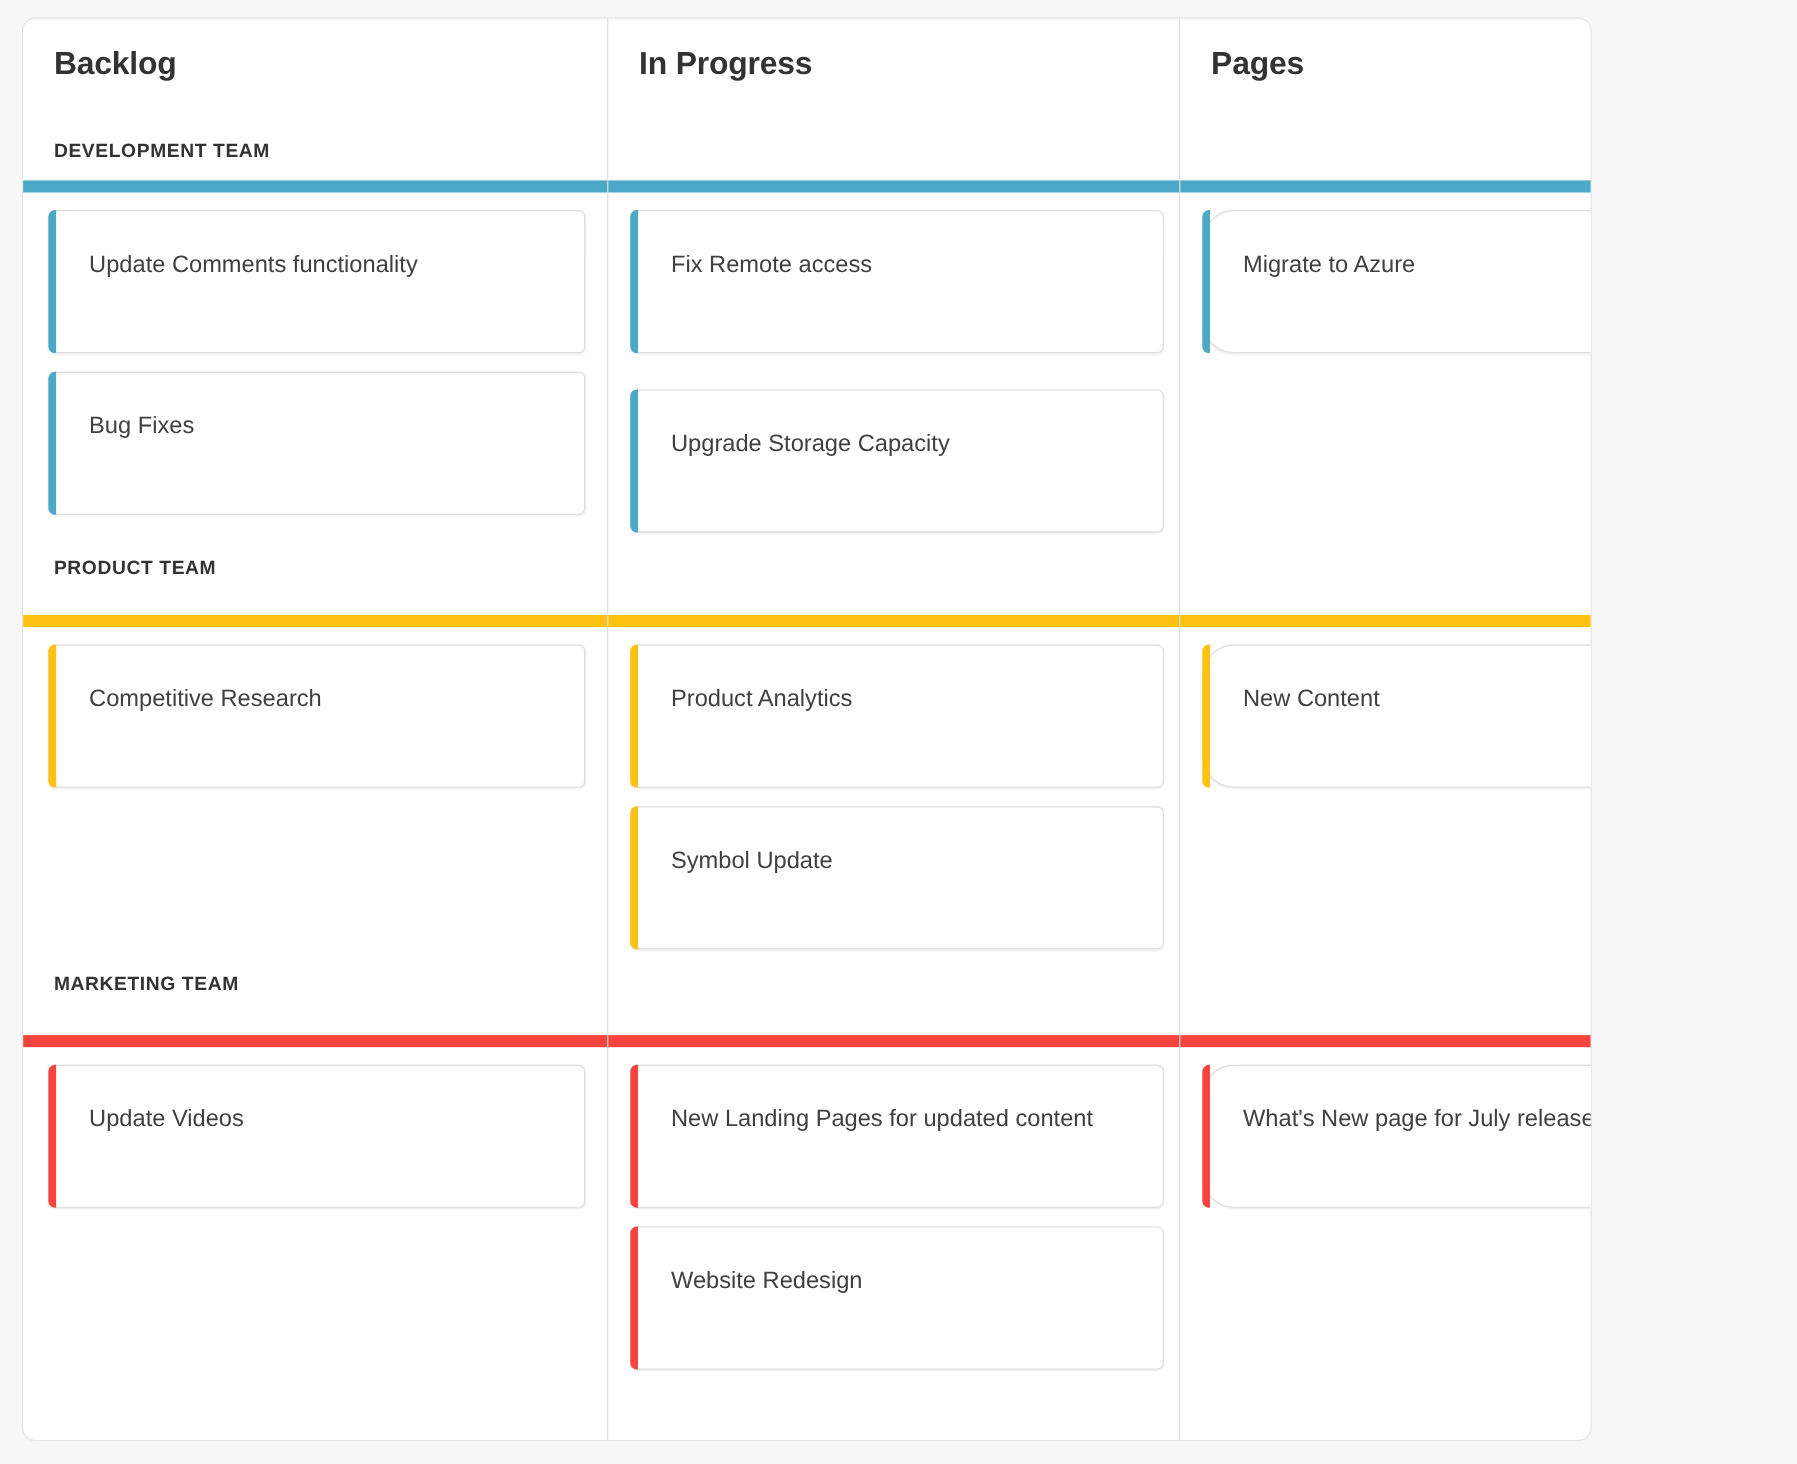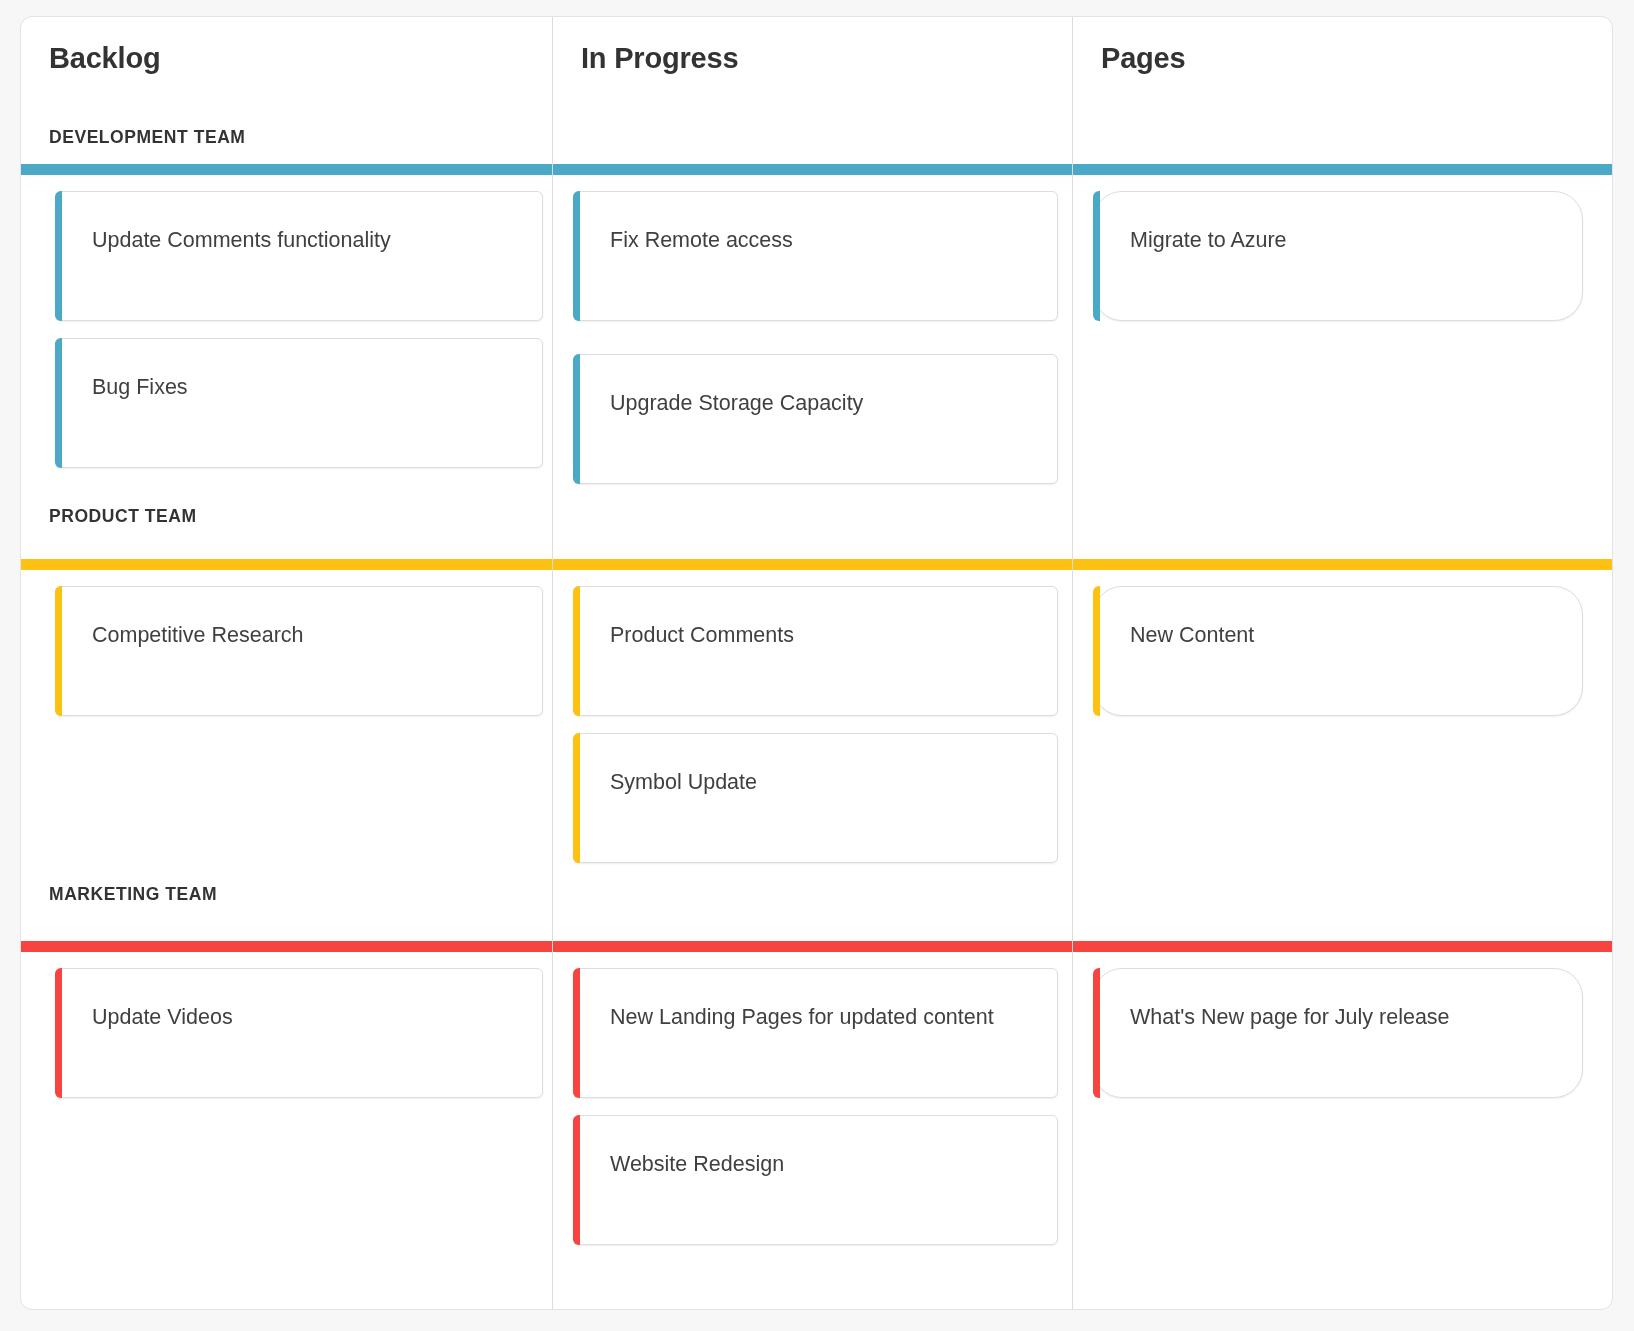--- a/index.html
+++ b/index.html
@@ -16,21 +16,21 @@
     width: 1634px;
     height: 1331px;
     overflow: hidden;
     background: #f7f7f7;
   }
 
   .board-panel {
     position: absolute;
     left: 20px;
     top: 16px;
-    width: 1593px;
+    width: 1427px;
     height: 1294px;
     background: #ffffff;
     border: 1px solid #e3e3e3;
     border-radius: 12px;
     box-sizing: border-box;
     overflow: hidden;
   }
 
   
   .col-divider {
@@ -117,21 +117,21 @@
     left: 36px;
     right: 22px;
     top: 33px;
     font-size: 21.5px;
     line-height: 30px;
     color: #404040;
     word-wrap: break-word;
   }
 
   
-  .card.k0 { left: 34px;  width: 488px; }
+  .card.k0 { left: 23px;  width: 488px; }
   .card.k1 { left: 20px;  width: 485px; }
   .card.k2 { left: 20px;  width: 490px; border-radius: 29px; }
 </style>
 </head>
 <body>
 
 <div id="board-root">
   <div class="board-panel">
 
     <div class="col-divider d1"></div>
@@ -179,21 +179,21 @@
           <div class="band-seg s0" style="background: rgb(253, 193, 18);"></div>
           <div class="band-seg s1" style="background: rgb(253, 193, 18);"></div>
           <div class="band-seg s2" style="background: rgb(253, 193, 18);"></div>
         </div>
         <div class="card k0" style="top: 569px;">
           <div class="card-accent" style="background: rgb(253, 193, 18);"></div>
           <div class="card-text">Competitive Research</div>
         </div>
         <div class="card k1" style="top: 569px; left: 552px;">
           <div class="card-accent" style="background: rgb(253, 193, 18);"></div>
-          <div class="card-text">Product Comments</div>
+          <div class="card-text">Product Analytics</div>
         </div>
         <div class="card k1" style="top: 716px; left: 552px;">
           <div class="card-accent" style="background: rgb(253, 193, 18);"></div>
           <div class="card-text">Symbol Update</div>
         </div>
         <div class="card k2" style="top: 569px; left: 1072px;">
           <div class="card-accent" style="background: rgb(253, 193, 18);"></div>
           <div class="card-text">New Content</div>
         </div>
         <div class="lane-label" style="top: 867px;">MARKETING TEAM</div>

